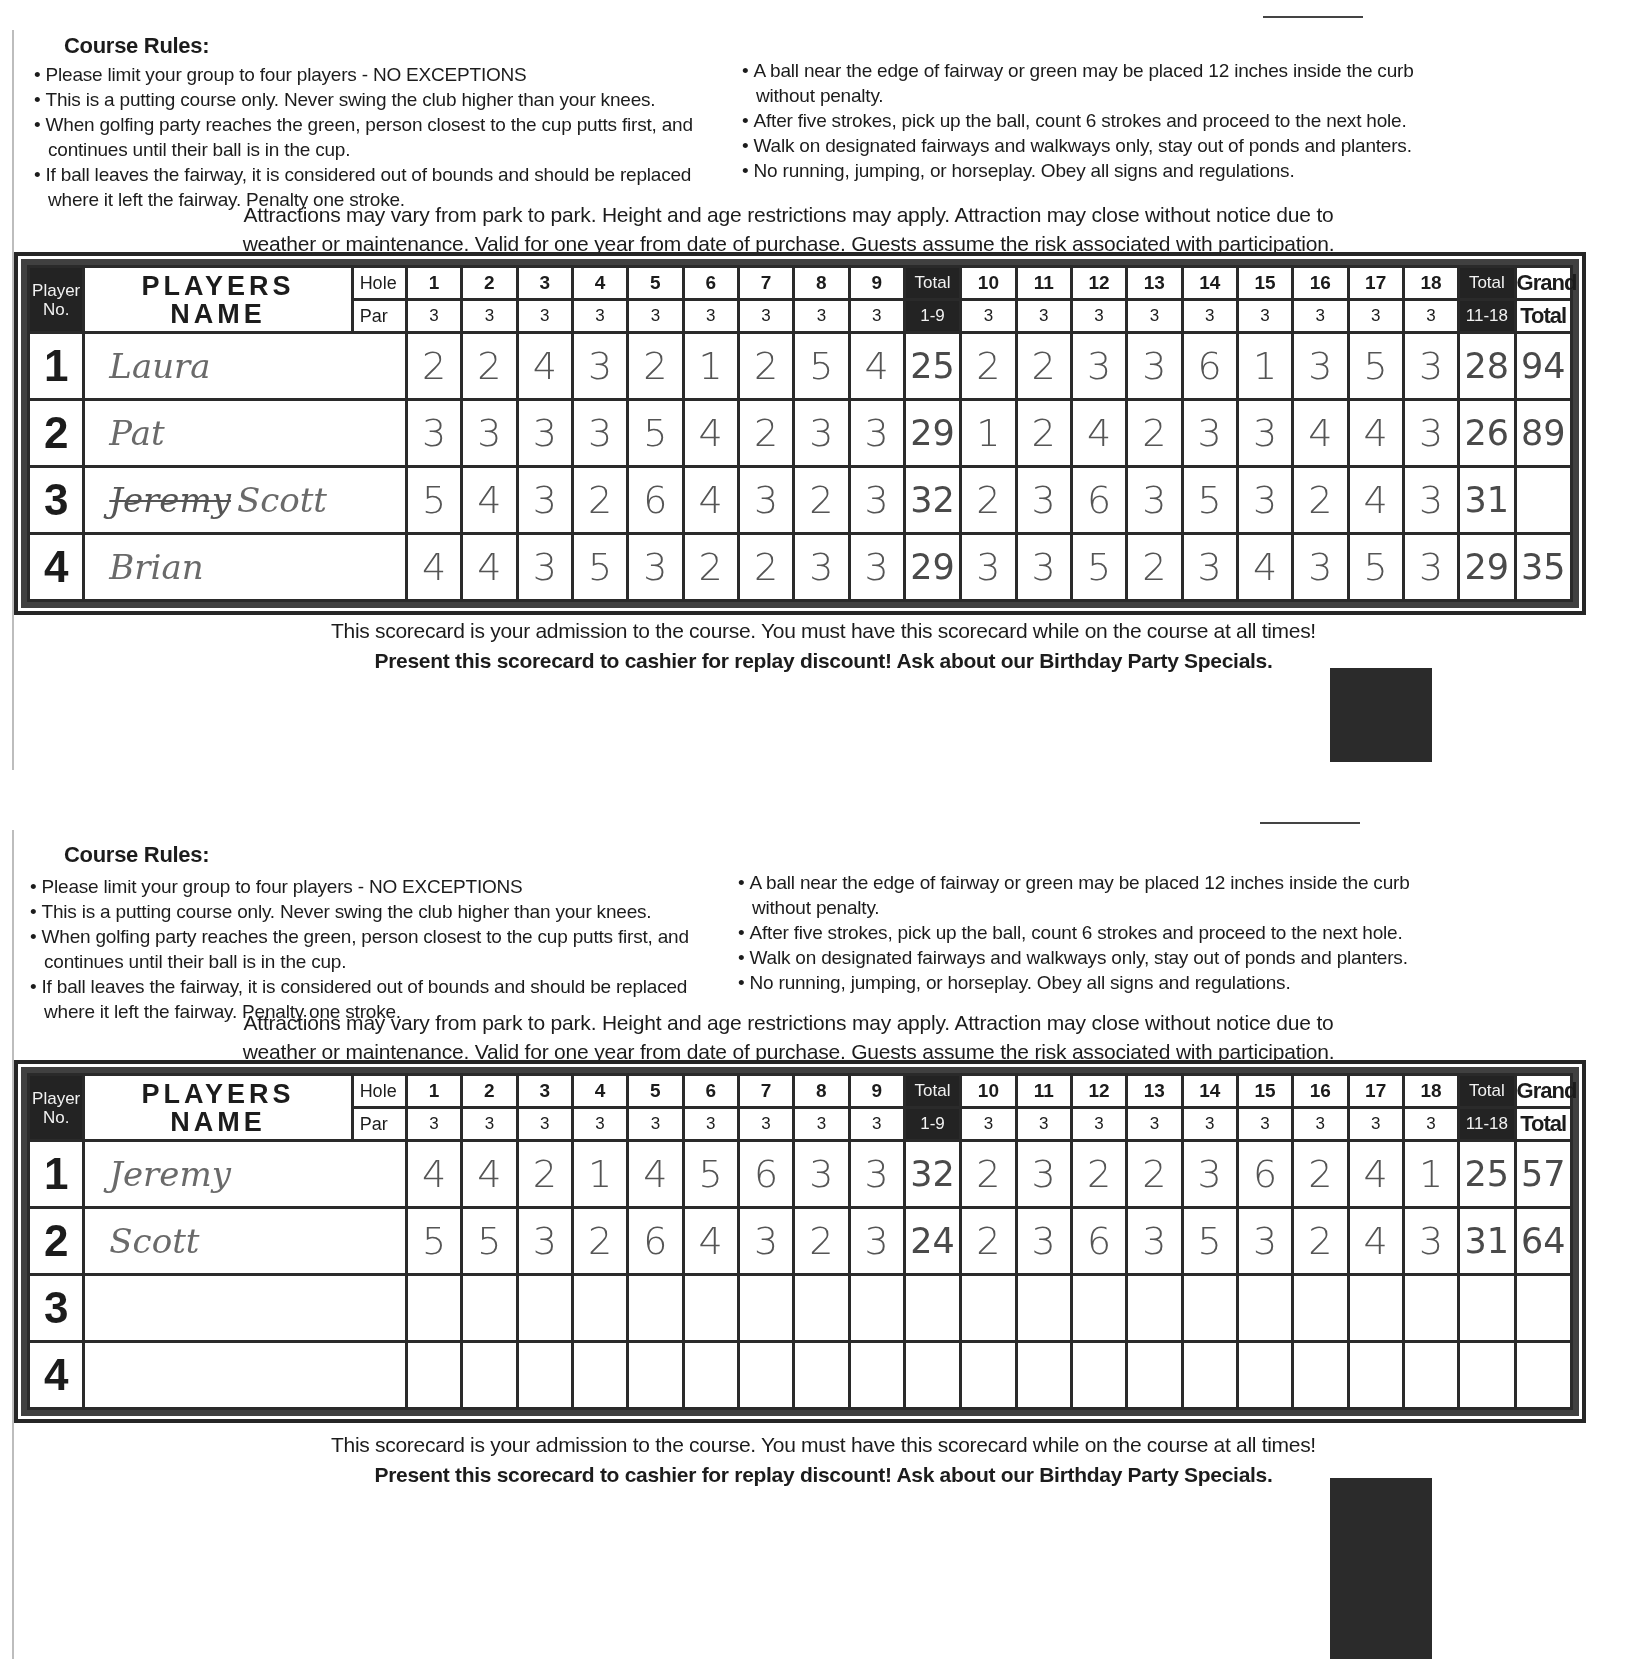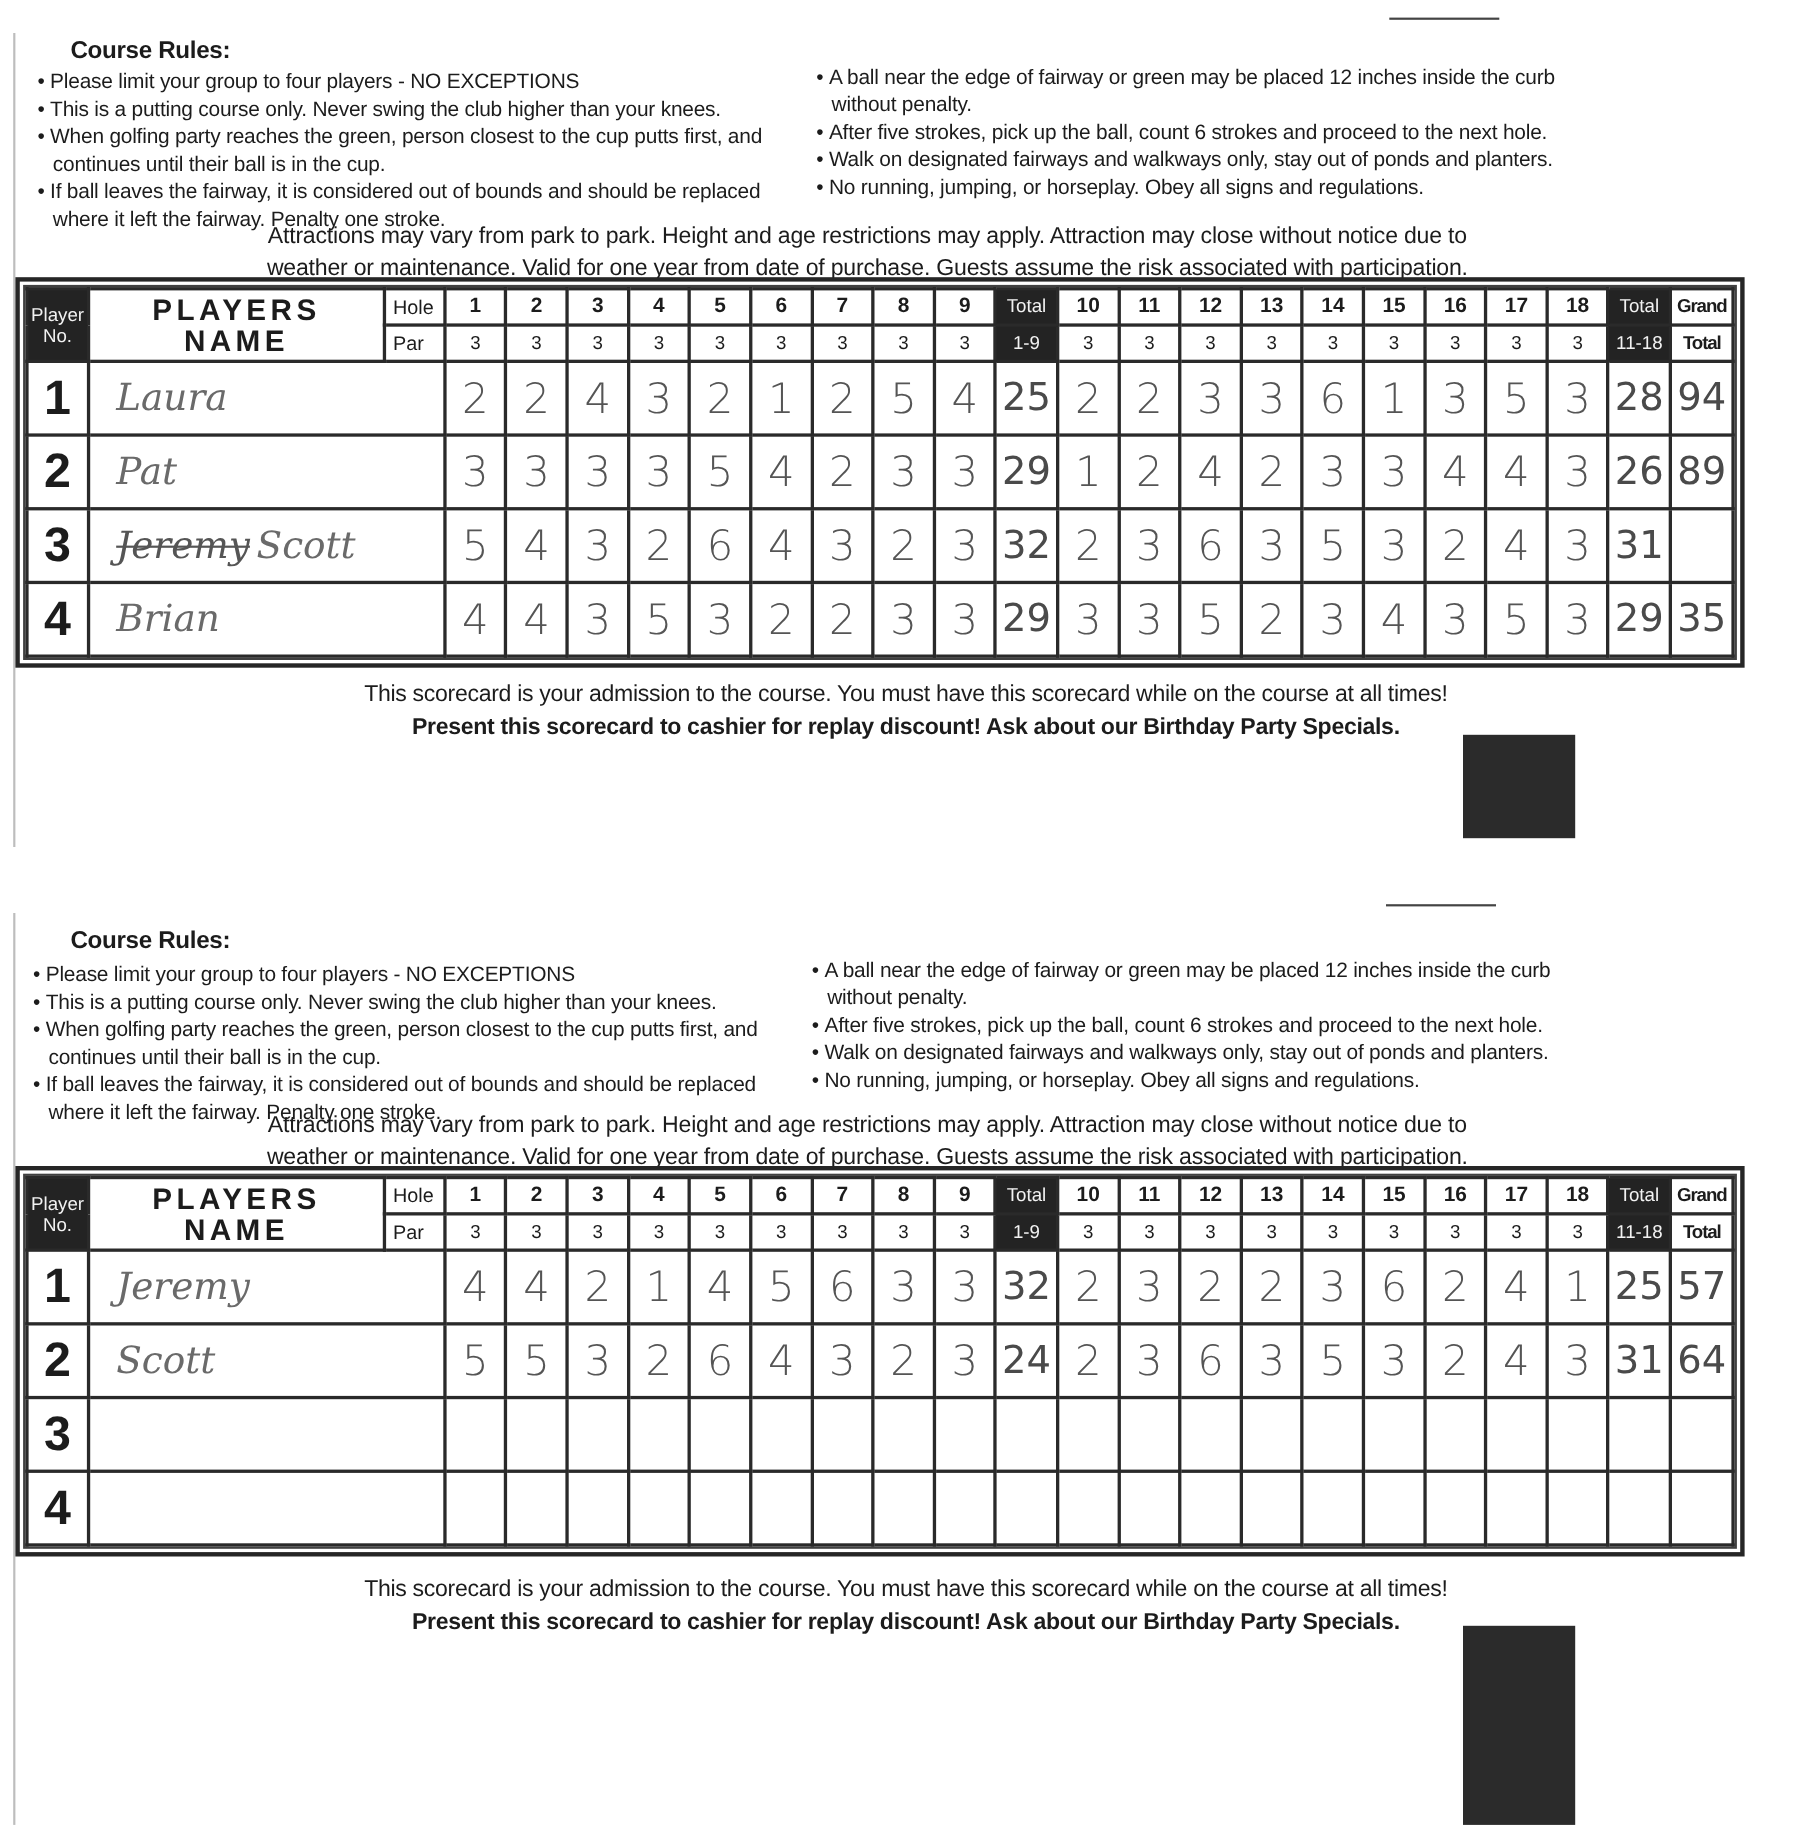--- a/index.html
+++ b/index.html
@@ -9,31 +9,31 @@
   .card.bottom { top:850px; height:809px; }
   .edge-left { position:absolute; left:12px; width:2px; background:#bdbdbd; }
   .tick-top { position:absolute; height:2px; background:#444; width:100px; }
   .rules-title { position:absolute; left:36px; font-weight:bold; font-size:22px; letter-spacing:-0.3px;margin-left:28px; }
   .rules-col { position:absolute; font-size:19px; line-height:25px; letter-spacing:-0.2px; }
   .rules-col .rule { padding-left:14px; text-indent:-14px; }
   .rules-col .rule::before { content:"\2022\00a0"; }
   .notice { position:absolute; left:0; width:1647px; text-align:center; font-size:21px; line-height:29px; letter-spacing:-0.2px; }
   .notice div { margin-left:-70px; }
   .score-wrap { position:absolute; left:14px; width:1572px; border:4px solid #262626; box-sizing:border-box; padding:3px; }
-  .score-inner { border:2px solid #404040; }
+  .score-inner { border:6px solid #404040; }
   table.score { border-collapse:collapse; width:100%; table-layout:fixed; }
   table.score td { border:3px solid #2a2a2a; text-align:center; padding:0; vertical-align:middle; }
   .hdr-dark { background:#232323; color:#f2f2f2; }
   .hdr-num { font-weight:bold; font-size:19px; height:30px; }
   .par-num { font-size:17px; height:30px; }
   .player-no-hdr { font-size:17px; line-height:19px; }
   .players-name-hdr { font-weight:bold; font-size:27px; letter-spacing:4px; line-height:28px; }
   .hole-lbl, .par-lbl { text-align:left !important; padding-left:6px !important; font-size:18px; }
   .tot-hdr { font-size:17px; }
-  .grand-hdr { font-weight:bold; font-size:17px; letter-spacing:-1px; }
+  .grand-hdr { font-weight:bold; font-size:22px; letter-spacing:-1px; }
   .row-num { font-weight:bold; font-size:44px; width:52px; }
   .row-cell { height:64px; }
   .name-cell { text-align:left !important; padding-left:24px !important; font-family:"DejaVu Serif", serif; font-style:italic; font-size:34px; color:#6a6a6a; }
   .name-cell .struck { text-decoration:line-through; text-decoration-thickness:2px; color:#555; }
   .score-cell { font-family:"DejaVu Sans", sans-serif; font-size:38px; color:#555; font-weight:300; }
   .tot-cell { font-size:35px; color:#4a4a4a; font-family:"DejaVu Sans", sans-serif; }
   .footer { position:absolute; left:0; width:1647px; text-align:center; font-size:21px; line-height:30px; letter-spacing:-0.3px; }
   .footer .l2 { font-weight:bold; }
   .black-box { position:absolute; left:1330px; width:102px; background:#2b2b2b; }
 </style>

